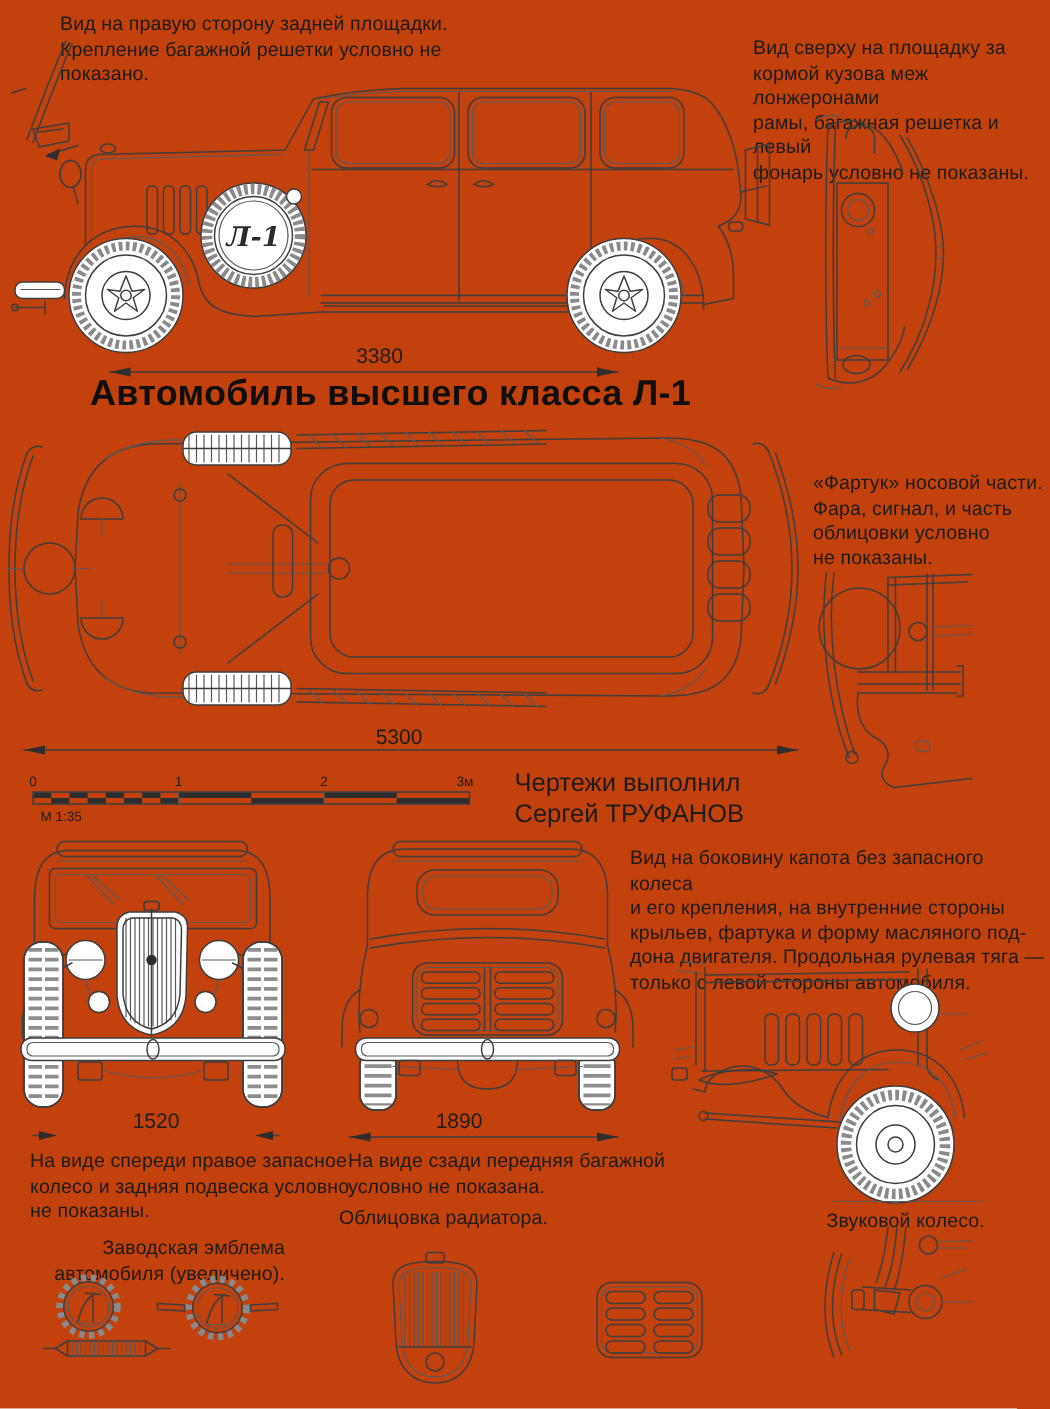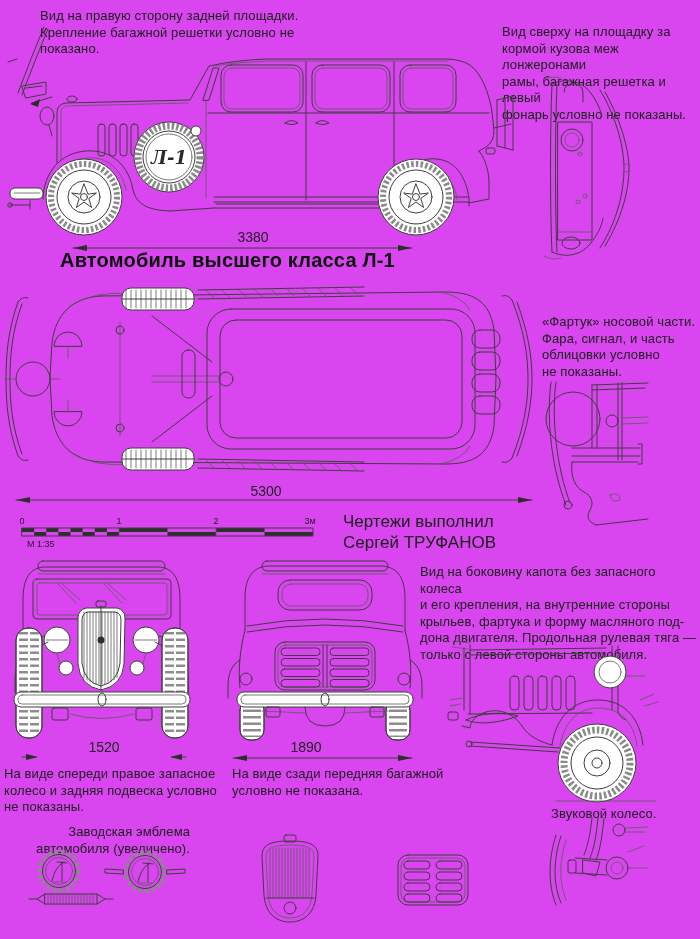--- a/index.html
+++ b/index.html
@@ -1,20 +1,20 @@
 <!DOCTYPE html>
 <html><head>
 <meta charset="utf-8">
 <style>
   *{margin:0;padding:0;box-sizing:border-box}
   html,body{background:#fff}
   body{width:700px;height:939px;position:relative;font-family:"Liberation Sans",sans-serif}
-  .page{position:absolute;left:0;top:0;width:700px;height:939px;background:#d946ef;overflow:hidden}
+  .page{position:absolute;left:0;top:0;width:700px;height:939px;background:#c2410c;overflow:hidden}
   .note{position:absolute;font-size:13px;line-height:1.27;color:#1c1c1c;white-space:pre-line;letter-spacing:.1px}
-  .title{position:absolute;left:60px;top:249px;font-size:20px;font-weight:bold;color:#0f0f0f;letter-spacing:.2px}
+  .title{position:absolute;left:60px;top:249px;font-size:24px;font-weight:bold;color:#0f0f0f;letter-spacing:.2px}
   .credit{position:absolute;left:343px;top:511px;font-size:17px;line-height:1.24;color:#1c1c1c}
   .credit .b{font-weight:normal}
   .center{text-align:right}
   svg{position:absolute;overflow:visible}
   .ln{fill:none;stroke:#3e3e3e;stroke-width:1;stroke-linecap:round;stroke-linejoin:round}
   .lt{fill:none;stroke:#5a5a5a;stroke-width:.8;stroke-linecap:round;stroke-linejoin:round}
   .fw{fill:#fff;stroke:#3e3e3e;stroke-width:1}
   .tread{fill:none;stroke:#8a8a8a}
   .blk{fill:#2e2e2e;stroke:none}
   .dimt{font-family:"Liberation Sans",sans-serif;font-size:14px;fill:#1e1e1e;text-anchor:middle}
@@ -41,25 +41,26 @@
 не показаны.</div>
   <div class="credit">
     <div>Чертежи выполнил</div>
     <div class="b">Сергей ТРУФАНОВ</div>
   </div>
   <div class="note" style="left:420px;top:564px;width:281px">Вид на боковину капота без запасного колеса
 и его крепления, на внутренние стороны
 крыльев, фартука и форму масляного под-
 дона двигателя. Продольная рулевая тяга —
 только с левой стороны автомобиля.</div>
-  <div class="note" style="left:4px;top:766px;width:232px">На виде спереди правое запасное
+  <div class="note" style="left:20px;top:766px;width:232px">На виде спереди правое запасное
 колесо и задняя подвеска условно
 не показаны.</div>
   <div class="note" style="left:232px;top:766px;width:230px">На виде сзади передняя багажной
 условно не показана.</div>
+  <div class="note" style="left:226px;top:804px;width:160px">Облицовка радиатора.</div>
   <div class="note" style="left:551px;top:806px;width:140px">Звуковой колесо.</div>
   <div class="note center" style="left:30px;top:824px;width:160px">Заводская эмблема
 автомобиля (увеличено).</div>
 
   <svg style="left:0;top:20px" width="545" height="220" viewBox="0 20 545 220">
 
     <g>
       <path class="ln" d="M44,27 C36,46 27,69 18,93"></path>
       <path class="ln" d="M48,29 C40,48 31,71 22,95"></path>
       <path class="ln" d="M8,62 l9,-3"></path>

